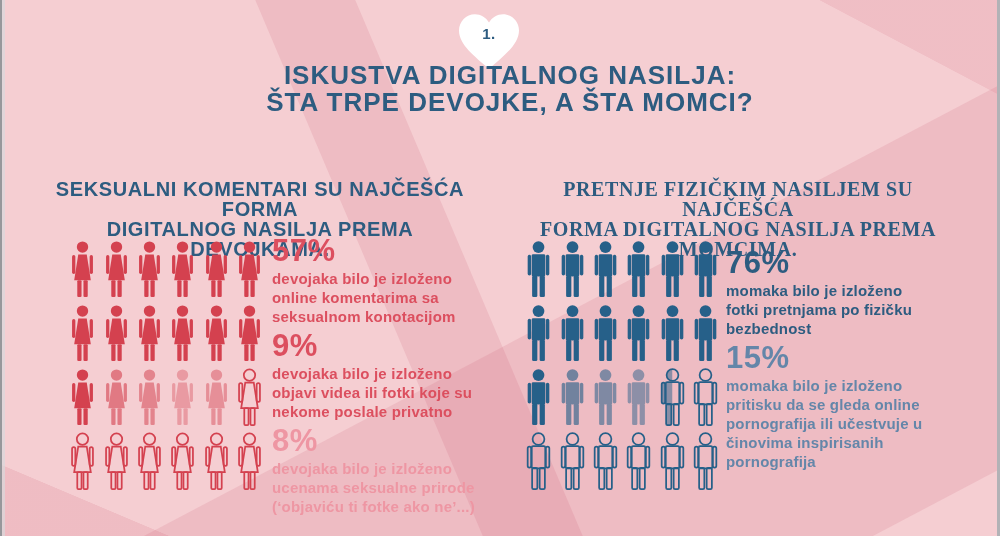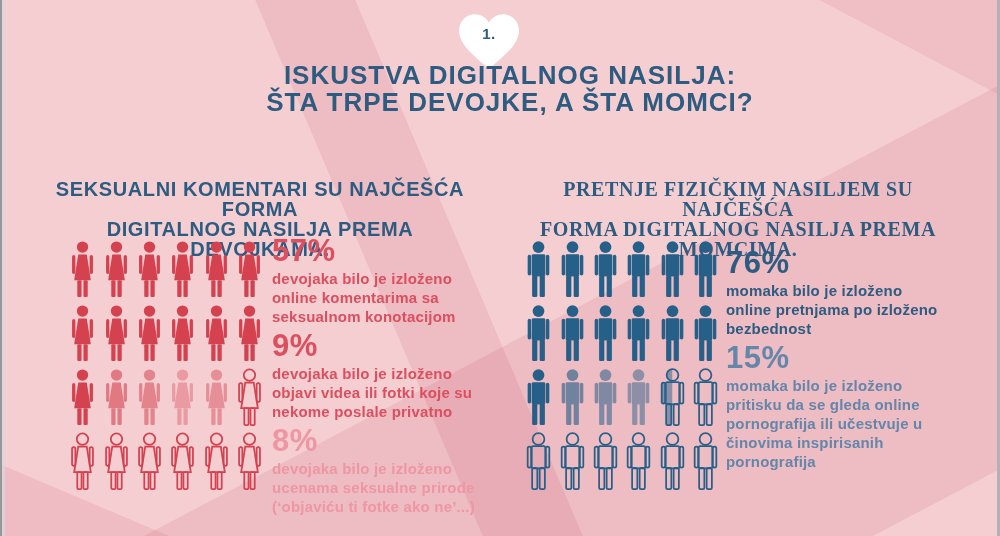--- a/index.html
+++ b/index.html
@@ -374,21 +374,21 @@
           <div>ucenama seksualne prirode</div>
           <div>(‘objaviću ti fotke ako ne’...)</div>
         </div>
       </div>
     </div>
   <div class="stats stats-right">
       <div class="stat" style="color: rgb(45, 92, 128);">
         <div class="stat-value">76%</div>
         <div class="stat-text">
           <div>momaka bilo je izloženo</div>
-          <div>online pretnjama po izloženo</div>
+          <div>fotki pretnjama po fizičku</div>
           <div>bezbednost</div>
         </div>
       </div>
       <div class="stat" style="color: rgb(100, 134, 169);">
         <div class="stat-value">15%</div>
         <div class="stat-text">
           <div>momaka bilo je izloženo</div>
           <div>pritisku da se gleda online</div>
           <div>pornografija ili učestvuje u</div>
           <div>činovima inspirisanih</div>

